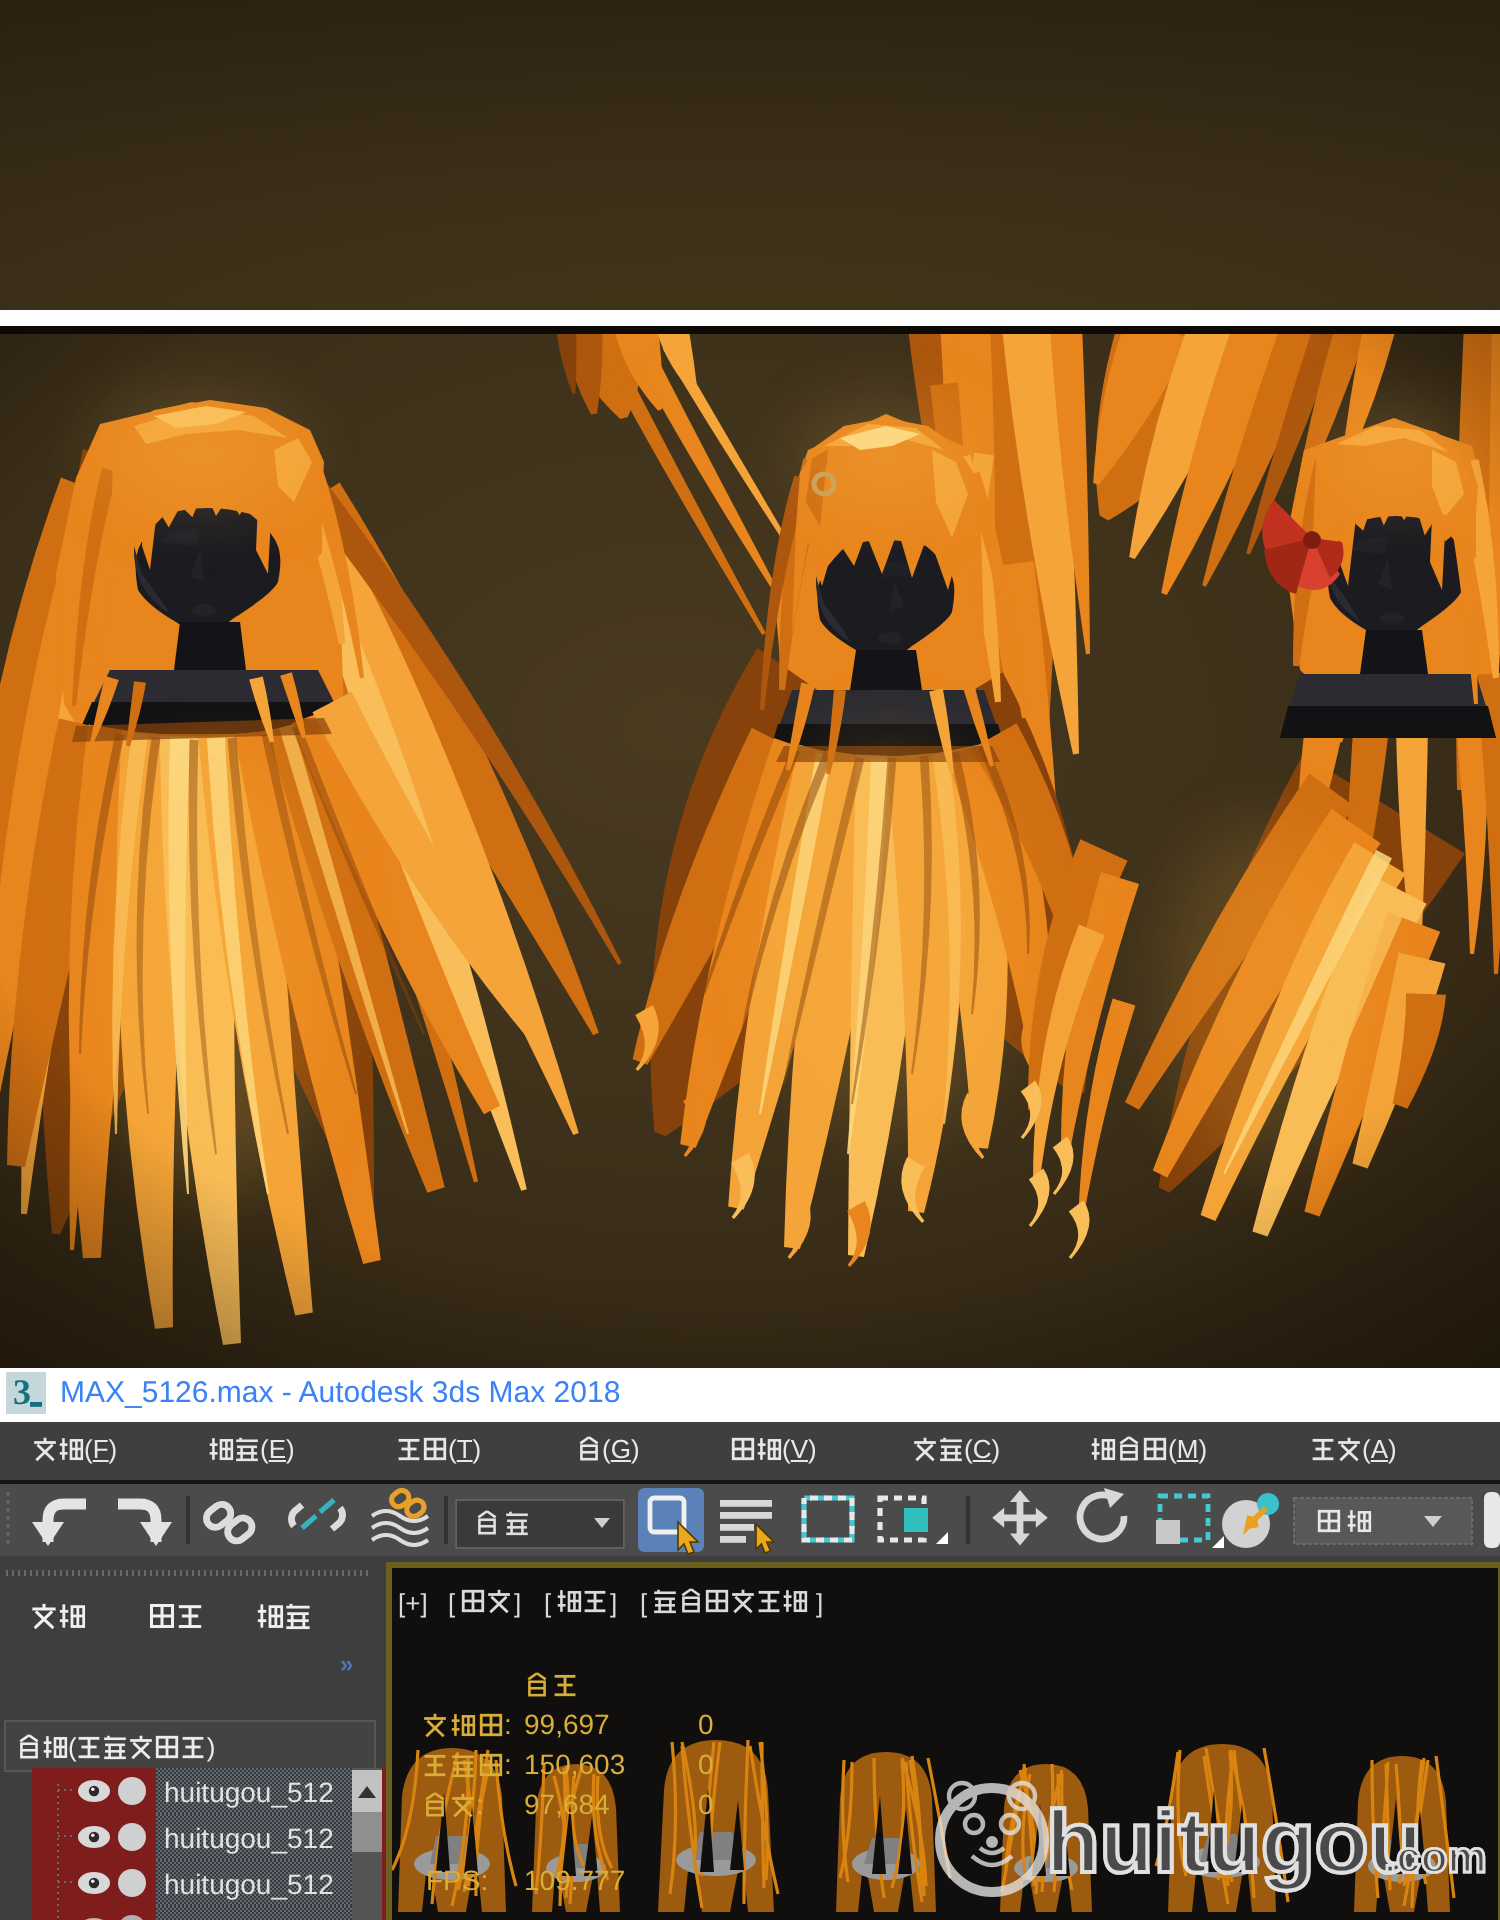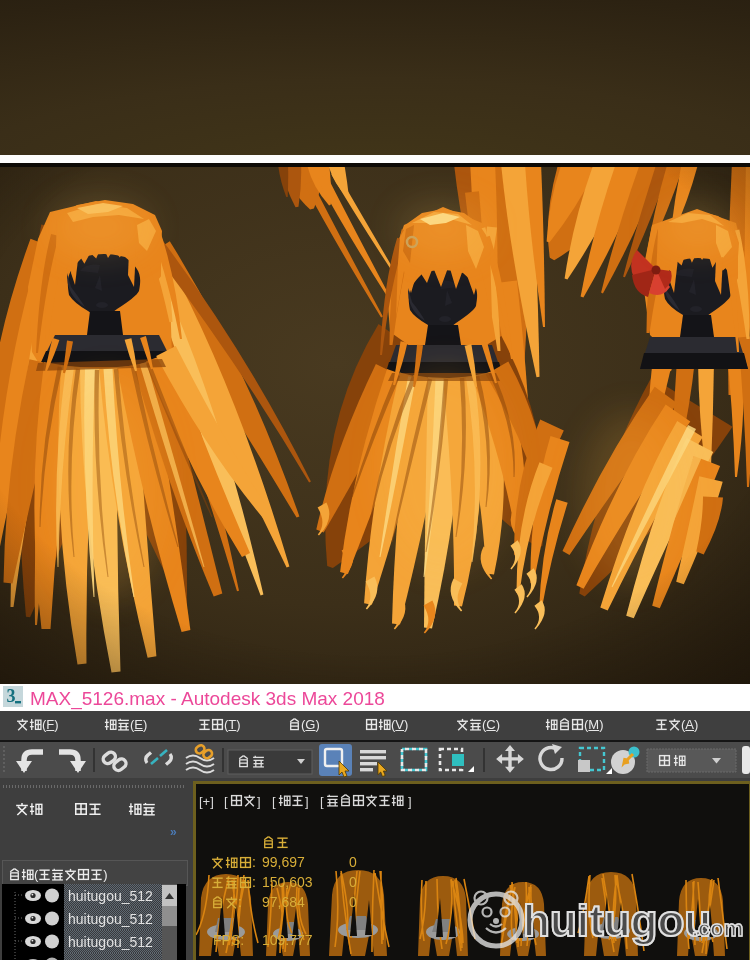--- a/index.html
+++ b/index.html
@@ -292,21 +292,21 @@
   <rect width="750" height="517" fill="url(#vig)"></rect>
 </svg>
 </div>
 
 <div class="abs" style="left:0;top:684px;width:750px;height:27px;background:#ffffff;">
   <div class="abs" style="left:3px;top:2px;width:20px;height:21px;background:#c5d7db;"></div>
   <svg class="abs" style="left:3px;top:2px" width="20" height="21" viewBox="0 0 20 21">
       <text x="3.5" y="16" font-family="Liberation Serif" font-size="18" font-weight="bold" fill="#15707f">3</text>
       <rect x="12" y="15" width="6" height="2.4" fill="#15707f"></rect>
     </svg>
-  <div class="abs" style="left:30px;top:4px;font-size:19px;color:#ec4899;">MAX_5126.max - Autodesk 3ds Max 2018</div>
+  <div class="abs" style="left:30px;top:4px;font-size:15px;color:#3b82f6;">MAX_5126.max - Autodesk 3ds Max 2018</div>
 </div>
 
 <div class="abs" style="left:0;top:711px;width:750px;height:29px;background:#3f3f3f;color:#e8e8e8;font-size:13px;">
   <div class="abs" id="menu" style="left:0;top:6px;width:750px;height:18px;">
     <span class="abs" style="left:16px"><svg class="k" width="13" height="13" viewBox="0 0 12 12">
           <use href="#kb"></use>
         </svg><svg class="k" width="13" height="13" viewBox="0 0 12 12">
           <use href="#kd"></use>
         </svg>(<u>F</u>)</span>
     <span class="abs" style="left:104px"><svg class="k" width="13" height="13" viewBox="0 0 12 12">
@@ -483,21 +483,21 @@
         </svg><svg class="k" width="13" height="13" viewBox="0 0 12 12" style="color:#ececec">
           <use href="#kb"></use>
         </svg><svg class="k" width="13" height="13" viewBox="0 0 12 12" style="color:#ececec">
           <use href="#ka"></use>
         </svg><svg class="k" width="13" height="13" viewBox="0 0 12 12" style="color:#ececec">
           <use href="#kc"></use>
         </svg><span style="font-size:13px;color:#ececec">)</span>
     </div>
   </div>
 
-  <div class="abs" id="list" style="left:2px;top:106px;width:184px;height:76px;background:#000000;">
+  <div class="abs" id="list" style="left:16px;top:106px;width:184px;height:76px;background:#7f1d1d;">
     <svg width="184" height="76" viewBox="0 0 184 76">
       <defs>
           <pattern id="dith" width="2" height="2" patternUnits="userSpaceOnUse">
             <rect width="2" height="2" fill="#39393c"></rect>
             <rect width="1" height="1" fill="#5f6a73"></rect>
             <rect x="1" y="1" width="1" height="1" fill="#5f6a73"></rect>
           </pattern>
         </defs>
       <g stroke="#6a6a6a" stroke-width="1" stroke-dasharray="1 2" fill="none">
         <path d="M 13 8 v 68"></path>

